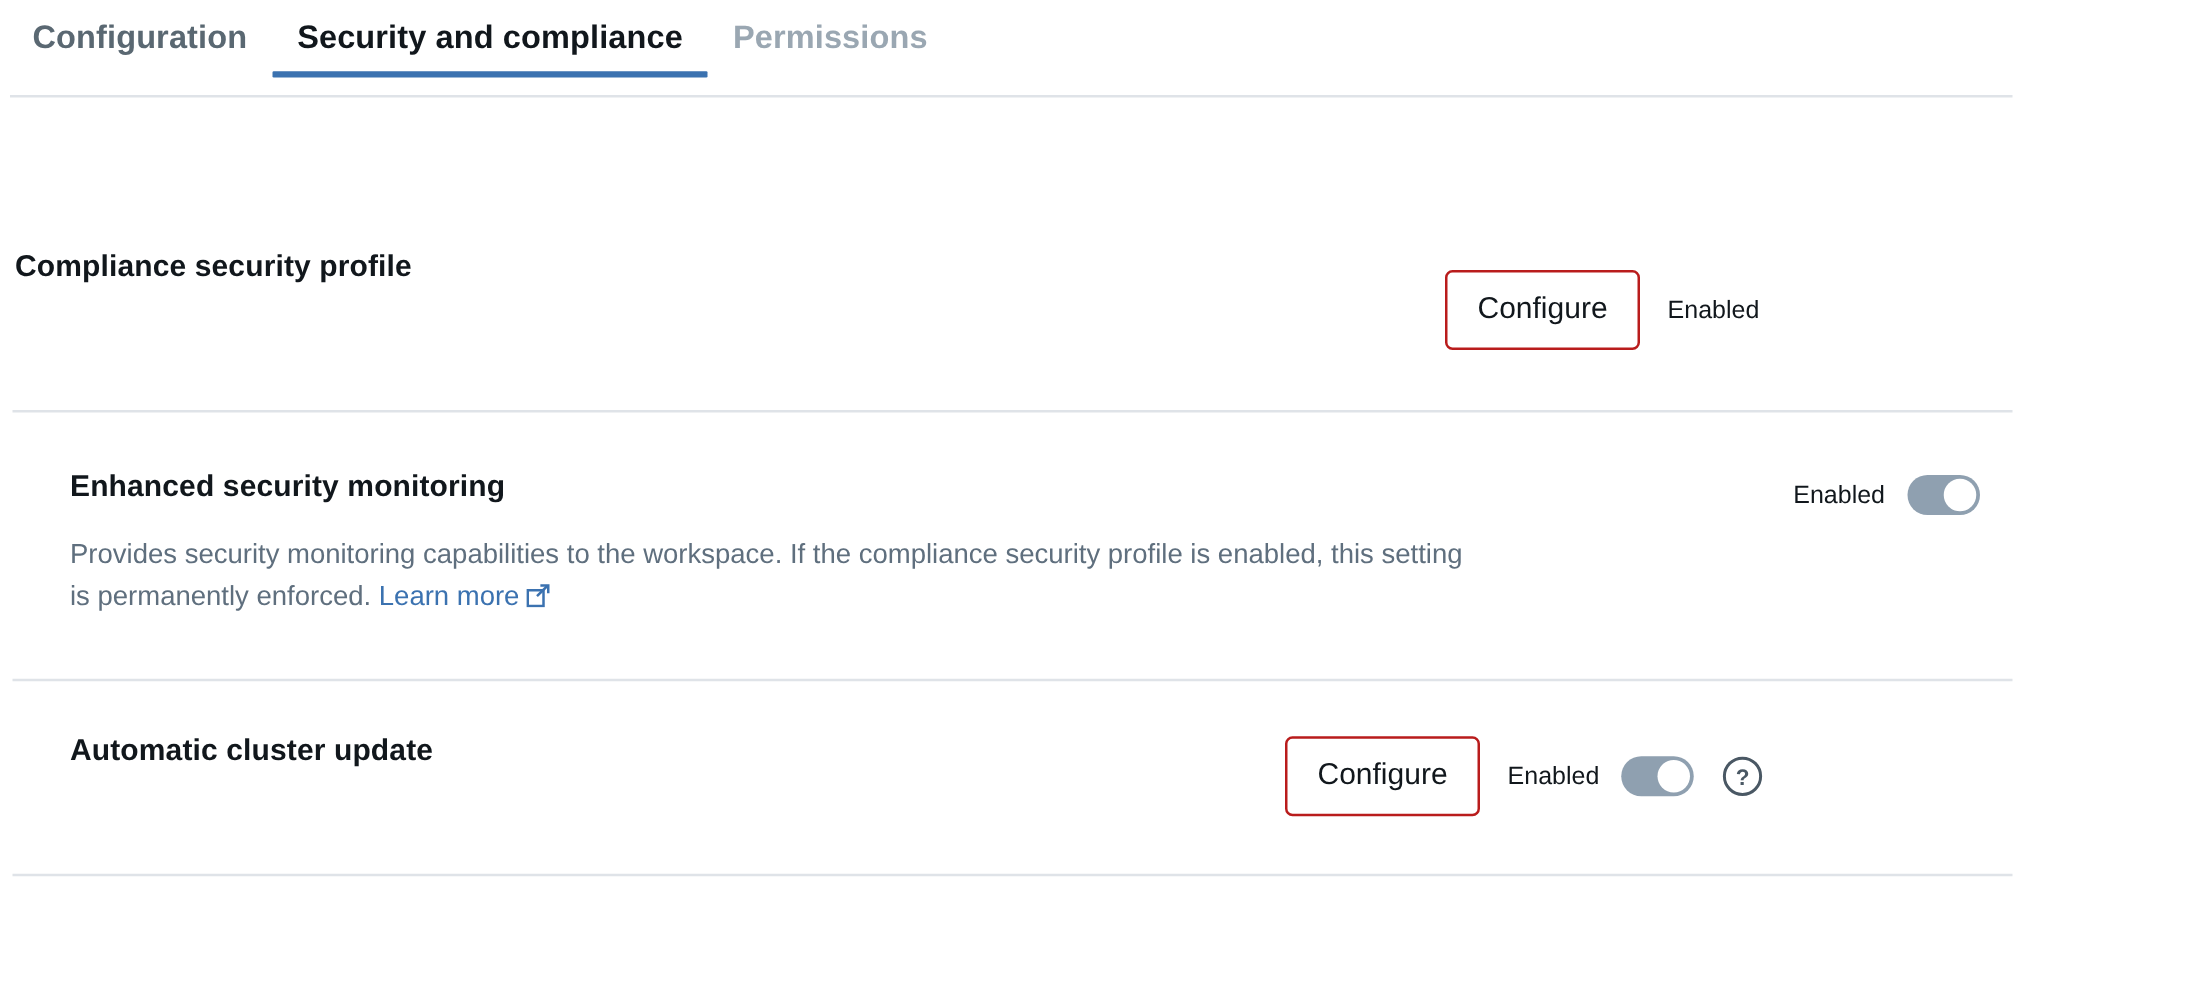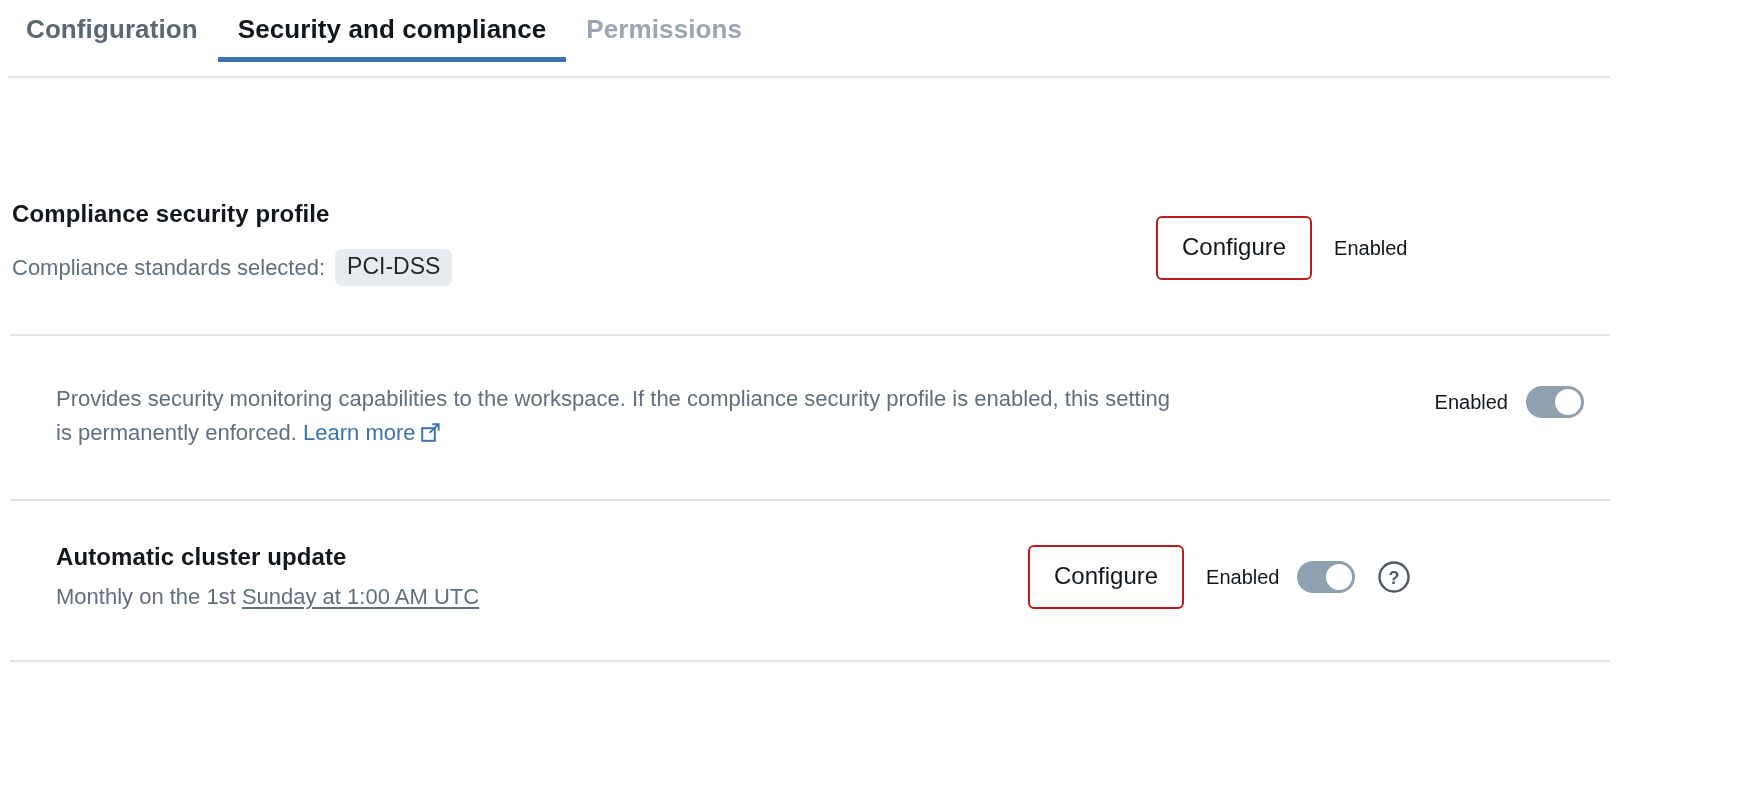--- a/index.html
+++ b/index.html
@@ -244,55 +244,51 @@
     </div>
   </div>
   <div class="tabbar-rule"></div>
 </div>
 
 <div class="content">
 
   <div class="section" id="sec-compliance">
     <div class="section-left">
       <div class="sec-title">Compliance security profile</div>
-      <div class="standards-row">
-        <span class="standards-label">Compliance standards selected:</span>
-        <span class="badge">PCI-DSS</span>
-      </div>
     </div>
     <div class="section-right">
       <button class="btn">Configure</button>
       <span class="state-label">Enabled</span>
     </div>
   </div>
 
   <div class="divider" id="div-1"></div>
 
   <div class="section" id="sec-monitoring">
     <div class="section-left">
+      <div class="sec-title">Enhanced security monitoring</div>
       <div class="sec-desc"><span>Provides security monitoring capabilities to the workspace. If the compliance security profile is enabled, this setting is permanently enforced. </span><a class="link"><span>Learn more</span><span class="ext-icon"><svg width="19" height="19" viewBox="0 0 19 19">
                 <rect x="1.2" y="5.2" width="12.6" height="12.6" fill="none" stroke="#3b72b0" stroke-width="2"></rect>
                 <path d="M8.6 9.9 L17 1.6" stroke="#3b72b0" stroke-width="2" fill="none"></path>
                 <path d="M11.3 1.3 H17.6 V7.6" fill="none" stroke="#3b72b0" stroke-width="2"></path>
               </svg></span></a></div>
     </div>
     <div class="section-right">
       <span class="state-label">Enabled</span>
       <div class="toggle">
         <div class="knob"></div>
       </div>
     </div>
   </div>
 
   <div class="divider" id="div-2"></div>
 
   <div class="section" id="sec-autoupdate">
     <div class="section-left">
       <div class="sec-title">Automatic cluster update</div>
-      <div class="sec-desc"><span>Monthly on the 1st </span><span class="underlined">Sunday at 1:00 AM UTC</span></div>
     </div>
     <div class="section-right">
       <button class="btn">Configure</button>
       <span class="state-label">Enabled</span>
       <div class="toggle">
         <div class="knob"></div>
       </div>
       <span class="help-icon"><svg width="34" height="34" viewBox="0 0 34 34">
             <circle cx="17" cy="17" r="14.5" fill="none" stroke="#4a5864" stroke-width="2.4"></circle>
             <text x="17" y="24" text-anchor="middle" font-family="Liberation Sans, sans-serif" font-size="18" font-weight="bold" fill="#4a5864">?</text>

